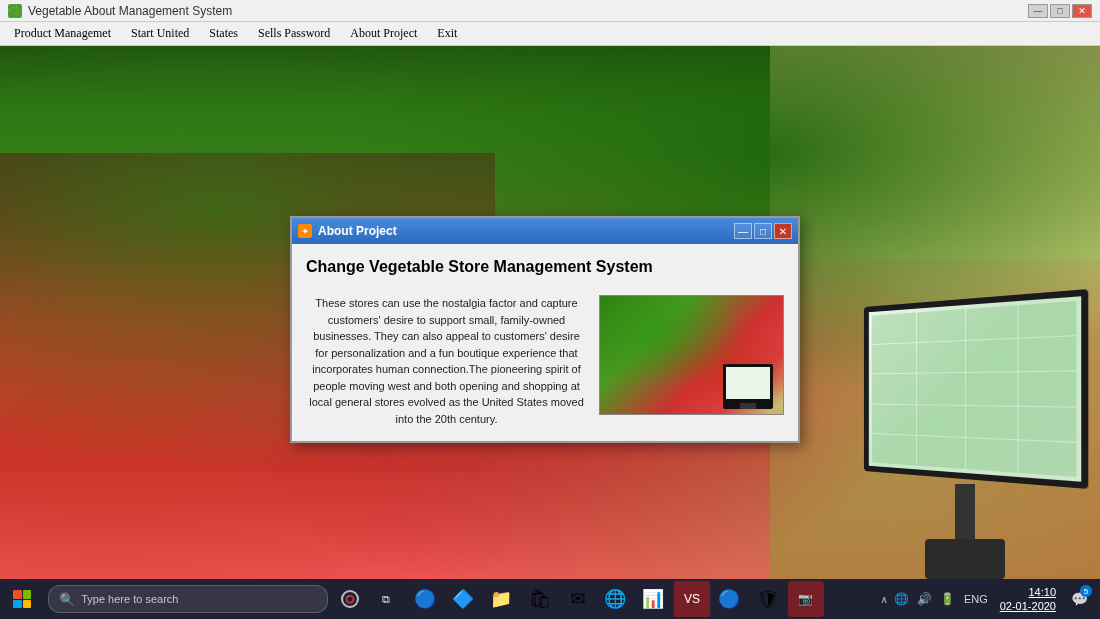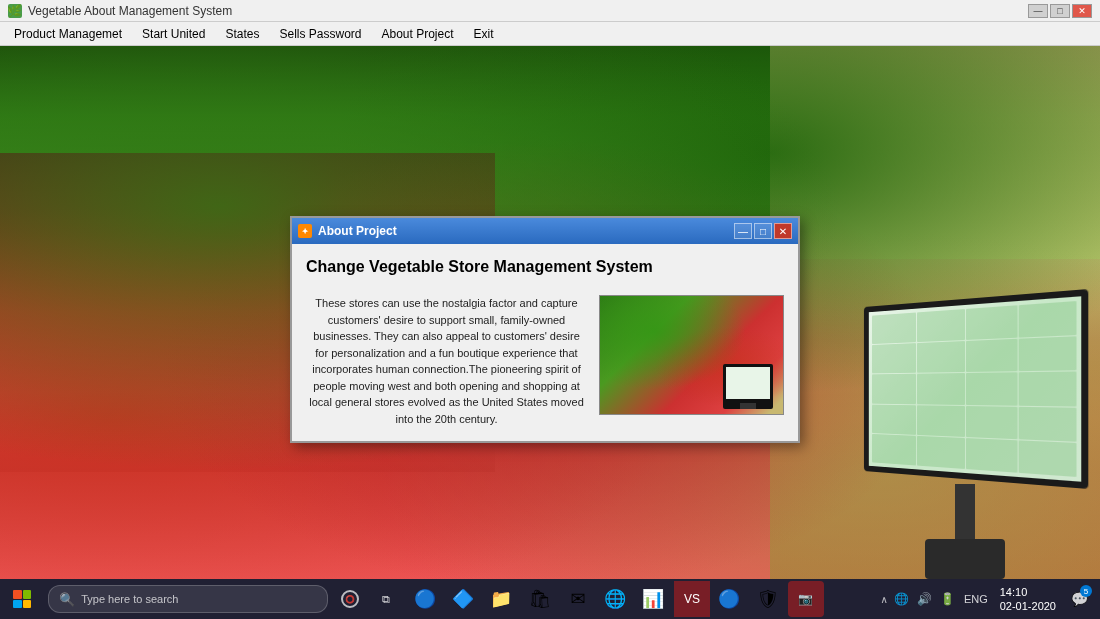--- a/index.html
+++ b/index.html
@@ -66,20 +66,21 @@
       padding: 0 4px;
       border-bottom: 1px solid #ccc;
       position: relative;
       z-index: 10;
     }
     .menu-item {
       padding: 2px 10px;
       font-size: 12px;
       color: #000;
       cursor: pointer;
+      font-family: Liberation Serif, serif;
     }
 
     
     #bg {
       position: absolute;
       top: 46px;
       left: 0;
       right: 0;
       bottom: 40px;
       background: linear-gradient(
@@ -415,25 +416,27 @@
       width: 20px;
       height: 20px;
       display: flex;
       align-items: center;
       justify-content: center;
       font-size: 12px;
       color: rgba(255,255,255,0.8);
       cursor: pointer;
     }
     #clock {
+      text-align: right;
       color: white;
       font-size: 11px;
       line-height: 1.3;
       padding: 0 6px;
       cursor: pointer;
+      text-decoration: underline;
     }
     #notification-area {
       width: 28px;
       height: 36px;
       display: flex;
       align-items: center;
       justify-content: center;
       color: rgba(255,255,255,0.8);
       font-size: 14px;
       cursor: pointer;

